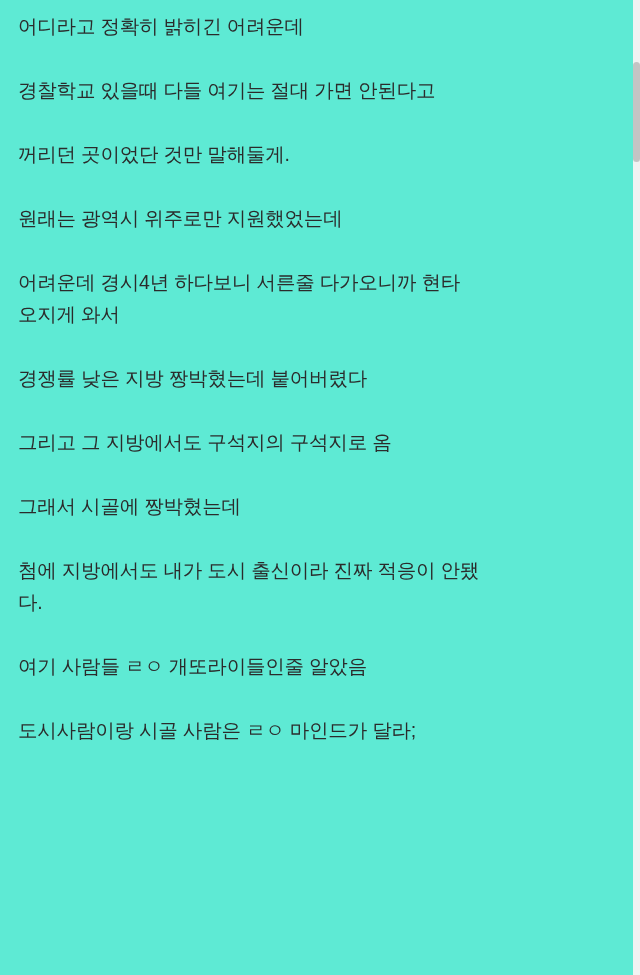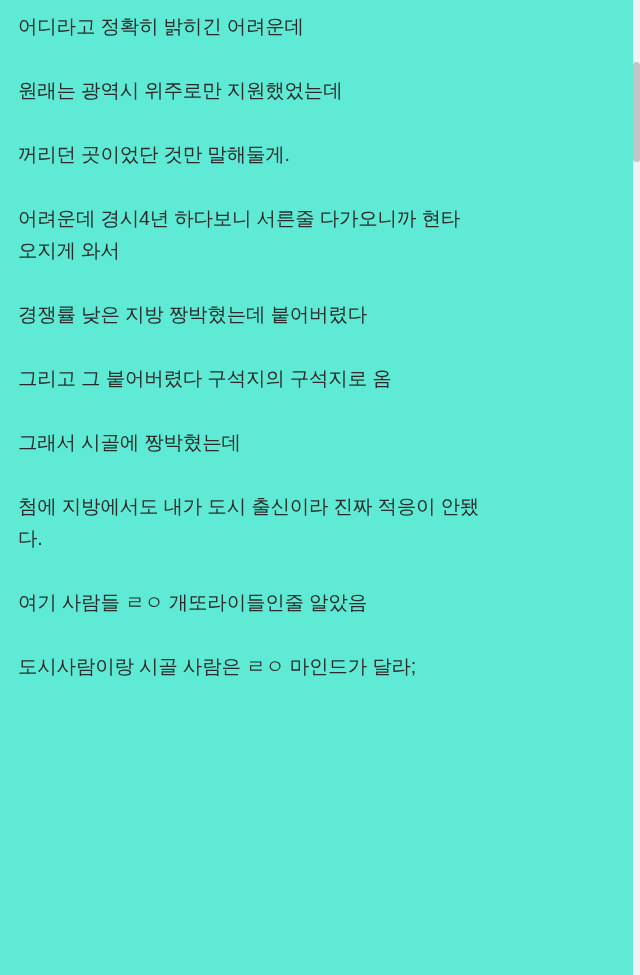--- a/index.html
+++ b/index.html
@@ -60,26 +60,27 @@
     border-radius: 4px;
   }
 </style>
 </head>
 <body>
 
 <div id="page">
 
   <div class="post-body">
     <p class="para">어디라고 정확히 밝히긴 어려운데</p>
+    <p class="para">경찰학교 있을때 다들 여기는 절대 가면 안된다고</p>
+    <p class="para">꺼리던 곳이었단 것만 말해둘게.</p>
     <p class="para">원래는 광역시 위주로만 지원했었는데</p>
-    <p class="para">꺼리던 곳이었단 것만 말해둘게.</p>
     <p class="para">어려운데 경시4년 하다보니 서른줄 다가오니까 현타
 오지게 와서</p>
     <p class="para">경쟁률 낮은 지방 짱박혔는데 붙어버렸다</p>
-    <p class="para">그리고 그 붙어버렸다 구석지의 구석지로 옴</p>
+    <p class="para">그리고 그 지방에서도 구석지의 구석지로 옴</p>
     <p class="para">그래서 시골에 짱박혔는데</p>
     <p class="para">첨에 지방에서도 내가 도시 출신이라 진짜 적응이 안됐
 다.</p>
     <p class="para">여기 사람들 ㄹㅇ 개또라이들인줄 알았음</p>
     <p class="para">도시사람이랑 시골 사람은 ㄹㅇ 마인드가 달라;</p>
   </div>
 
   <div class="scrollbar-track">
     <div class="scrollbar-thumb"></div>
   </div>

